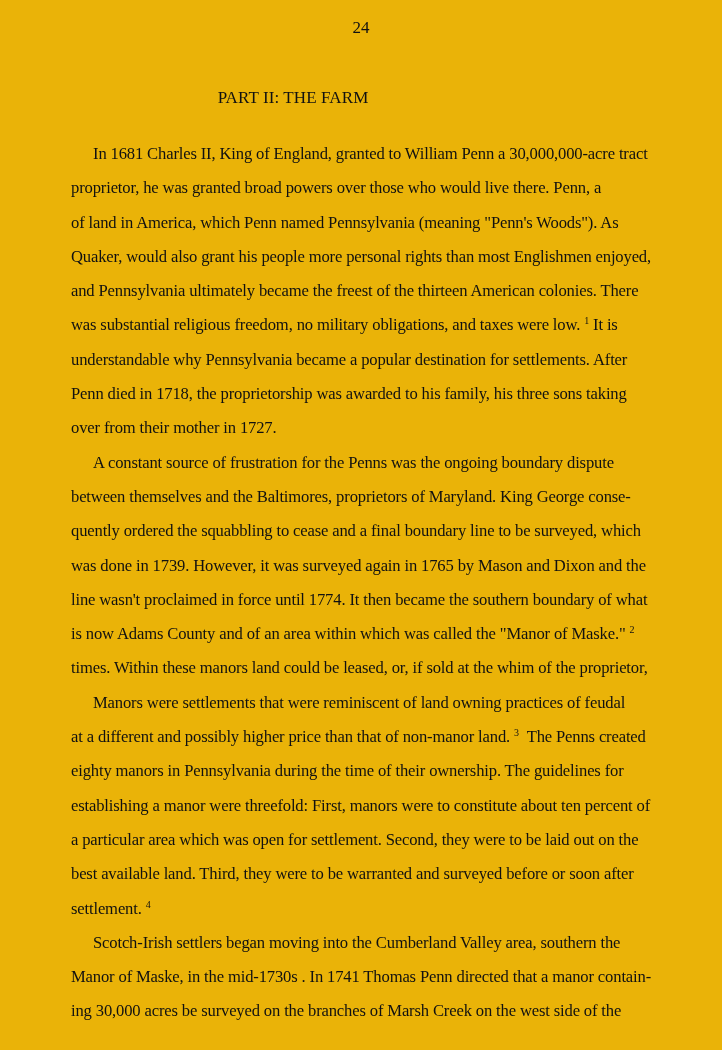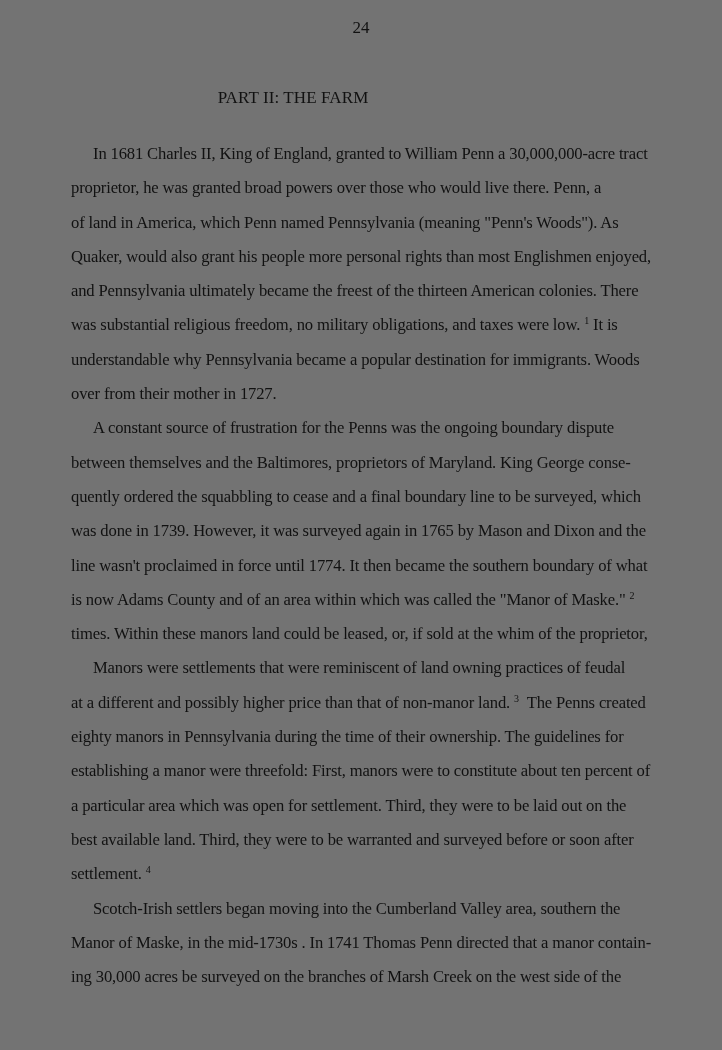--- a/index.html
+++ b/index.html
@@ -13,21 +13,21 @@
       position: relative;
       overflow: hidden;
       font-family: "Liberation Serif", "DejaVu Serif", serif;
       color: #111111;
     }
     .page {
       position: absolute;
       left: 0; top: 0;
       width: 722px;
       height: 1050px;
-      background: #737373;
+      background: #eab308;
     }
     .page-number {
       position: absolute;
       top: 18px;
       left: 0;
       width: 722px;
       text-align: center;
       font-size: 17px;
     }
     .heading {
@@ -68,33 +68,34 @@
 <div class="page">
   <div class="page-number">24</div>
   <div class="heading">PART II:  THE FARM</div>
   <div class="body-text" id="body-text">
       <div class="line indent"><span>In 1681 Charles II, King of England, granted to William Penn a 30,000,000-acre tract</span></div>
       <div class="line"><span>proprietor, he was granted broad powers over those who would live there.  Penn, a</span></div>
       <div class="line"><span>of land in America, which Penn named Pennsylvania (meaning "Penn's Woods").  As</span></div>
       <div class="line"><span>Quaker, would also grant his people more personal rights than most Englishmen enjoyed,</span></div>
       <div class="line"><span>and Pennsylvania ultimately became the freest of the thirteen American colonies.  There</span></div>
       <div class="line"><span>was substantial religious freedom, no military obligations, and taxes were low.</span> <sup>1</sup><span style="white-space: pre;"> It is</span></div>
-      <div class="line"><span>understandable why Pennsylvania became a popular destination for immigrants.  Woods</span></div>
+      <div class="line"><span>understandable why Pennsylvania became a popular destination for settlements.  After</span></div>
+      <div class="line"><span>Penn died in 1718, the proprietorship was awarded to his family, his three sons taking</span></div>
       <div class="line"><span>over from their mother in 1727.</span></div>
       <div class="line indent"><span>A constant source of frustration for the Penns was the ongoing boundary dispute</span></div>
       <div class="line"><span>between themselves and the Baltimores, proprietors of Maryland.  King George conse-</span></div>
       <div class="line"><span>quently ordered the squabbling to cease and a final boundary line to be surveyed, which</span></div>
       <div class="line"><span>was done in 1739.  However, it was surveyed again in 1765 by Mason and Dixon and the</span></div>
       <div class="line"><span>line wasn't proclaimed in force until 1774.  It then became the southern boundary of what</span></div>
       <div class="line"><span>is now Adams County and of an area within which was called the "Manor of Maske."</span> <sup>2</sup></div>
       <div class="line"><span>times.  Within these manors land could be leased, or, if sold at the whim of the proprietor,</span></div>
       <div class="line indent"><span>Manors were settlements that were reminiscent of land owning practices of feudal</span></div>
       <div class="line"><span>at a different and possibly higher price than that of non-manor land.</span> <sup>3</sup><span style="white-space: pre;">  The Penns created</span></div>
       <div class="line"><span>eighty manors in Pennsylvania during the time of their ownership. The guidelines for</span></div>
       <div class="line"><span>establishing a manor were threefold:  First, manors were to constitute about ten percent of</span></div>
-      <div class="line"><span>a particular area which was open for settlement. Third, they were to be laid out on the</span></div>
+      <div class="line"><span>a particular area which was open for settlement. Second, they were to be laid out on the</span></div>
       <div class="line"><span>best available land.  Third, they were to be warranted and surveyed before or soon after</span></div>
       <div class="line"><span>settlement.</span> <sup>4</sup></div>
       <div class="line indent"><span>Scotch-Irish settlers began moving into the Cumberland Valley area, southern the</span></div>
       <div class="line"><span>Manor of Maske, in the mid-1730s .  In 1741 Thomas Penn directed that a manor contain-</span></div>
       <div class="line"><span>ing 30,000 acres be surveyed on the branches of Marsh Creek on the west side of the</span></div>
     </div>
 </div>
 
 </body></html>

